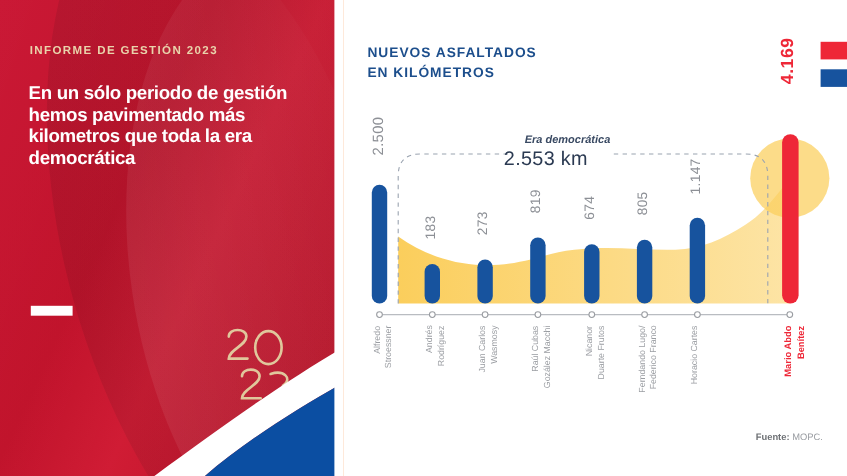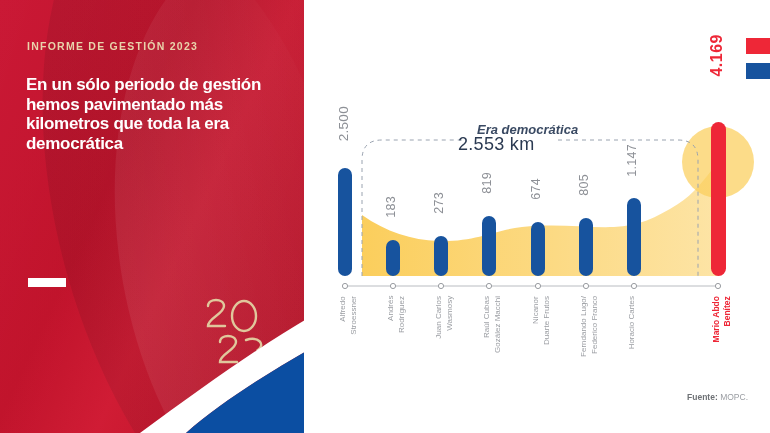--- a/index.html
+++ b/index.html
@@ -47,21 +47,21 @@
   .sw-blue{background:#17539e;}
 
   #plot{position:absolute;left:14px;top:100px;width:440px;height:190px;}
   #plot svg{display:block;}
 
   .vlabel{position:absolute;writing-mode:vertical-rl;transform:rotate(180deg);
       font-size:12.5px;color:#8d9096;font-weight:400;letter-spacing:.3px;white-space:nowrap;}
   .vlabel.big{font-size:13.5px;}
   .vlabel.red{color:#ee2737;font-weight:700;font-size:16px;letter-spacing:.5px;}
 
-  #era-label{position:absolute;left:146px;top:22px;font-size:13px;font-style:italic;
+  #era-label{position:absolute;left:146px;top:22px;font-size:10px;font-style:italic;
       color:#3a4a63;background:#fff;padding:0 5px;font-weight:600;}
   #era-value{position:absolute;left:132px;top:34px;font-size:18px;color:#2b3a52;
       letter-spacing:.3px;font-weight:400;}
 
   
   #names{position:absolute;left:14px;top:296px;width:440px;height:90px;}
   .name{position:absolute;writing-mode:vertical-rl;transform:rotate(180deg);
       font-size:8px;line-height:1.35;color:#9a9da2;text-align:right;white-space:pre;}
   .name.hl{color:#ee2737;font-weight:700;font-size:8.5px;}
 
@@ -100,20 +100,22 @@
         <path d="M140 160 C205 112, 262 72, 310 44 L310 76 C268 100, 220 130, 186 160 Z" fill="#ffffff"></path>
         <path d="M186 160 C220 130, 268 100, 310 76 L310 160 Z" fill="#0b4ea2"></path>
       </svg>
     </div>
   </div>
   <div id="panel-edge"></div>
 
   <div id="chart-panel">
 
     <div id="chart-title">
+      <div>NUEVOS ASFALTADOS</div>
+      <div>EN KILÓMETROS</div>
     </div>
 
     <div id="legend">
       <div class="legend-sw sw-red"></div>
       <div class="legend-sw sw-blue"></div>
     </div>
 
     <div id="plot">
       <svg width="440" height="190" viewBox="0 0 440 190">
         <defs>

